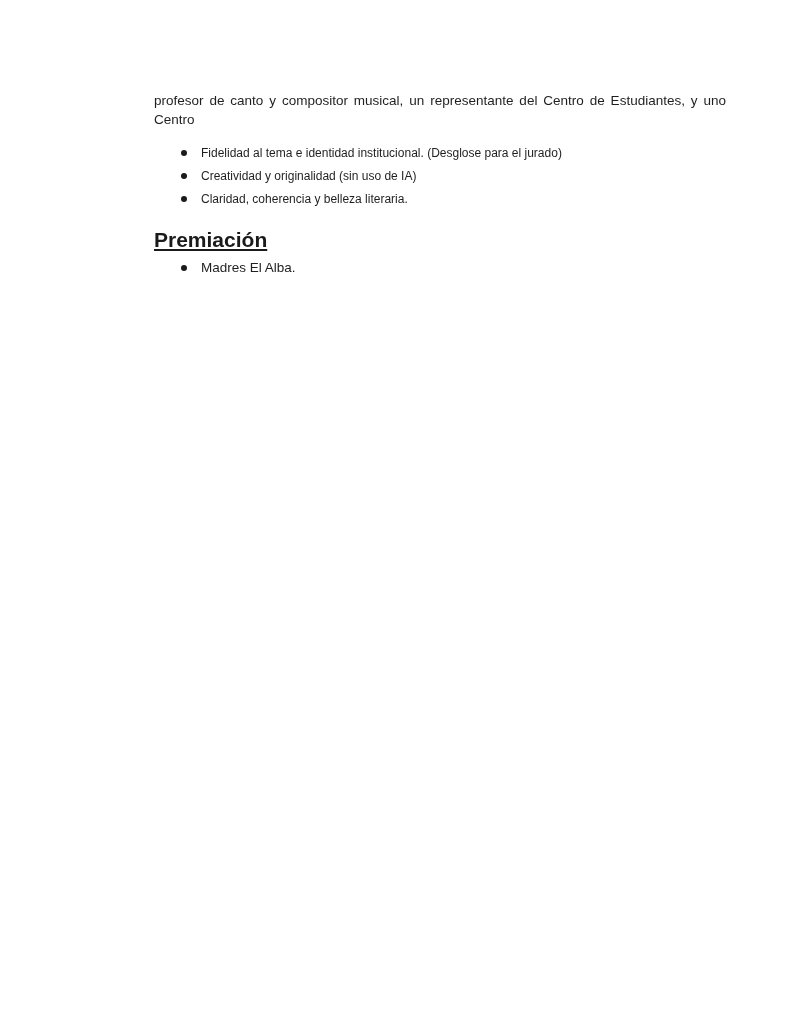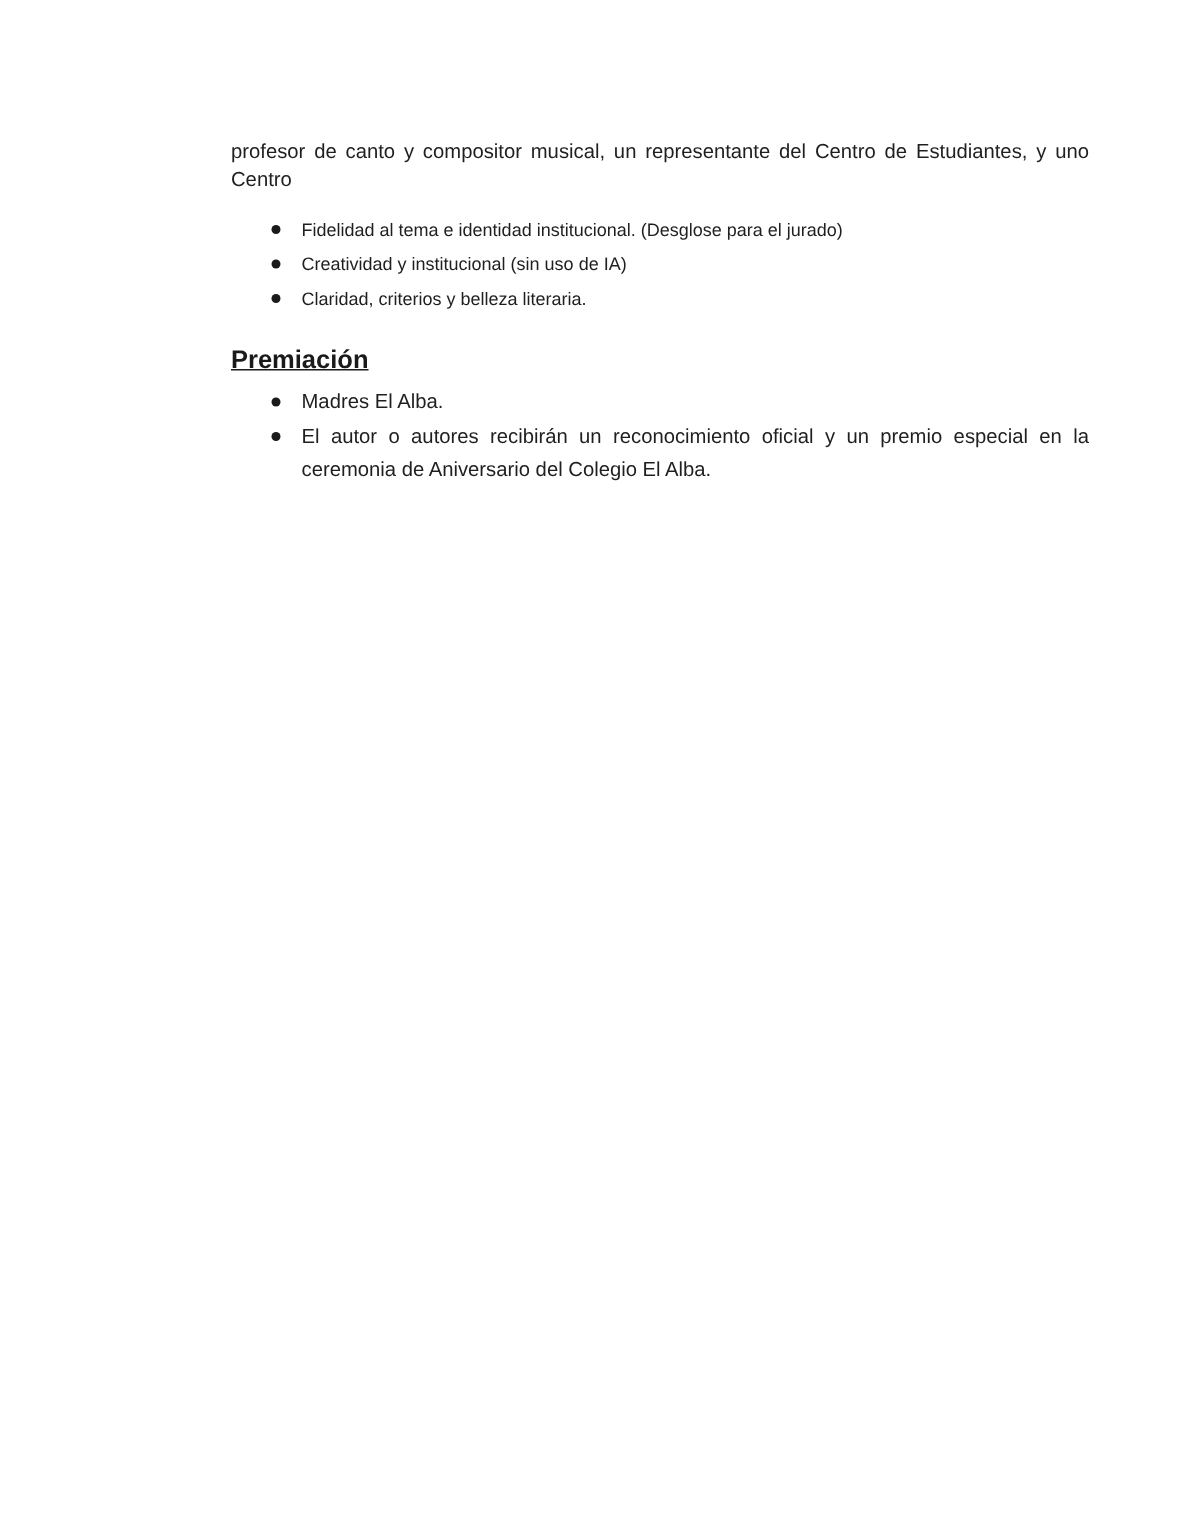--- a/index.html
+++ b/index.html
@@ -51,21 +51,21 @@
   }
   .criteria .bullet-item {
     font-size: 12px;
     line-height: 23px;
   }
   .criteria .bullet-dot {
     top: 8px;
   }
   .section-heading {
     margin-top: 18px;
-    font-size: 17px;
+    font-size: 21px;
     font-weight: bold;
     text-decoration: underline;
     line-height: 21px;
     color: #1a1a1a;
   }
   .awards {
     margin-top: 7px;
   }
   .awards .bullet-item {
     font-size: 13.5px;
@@ -93,36 +93,31 @@
       <div class="para-line justified">profesor de canto y compositor musical, un representante del Centro de Estudiantes, y uno Centro</div>
     </div>
 
     <div class="bullet-list criteria">
       <div class="bullet-item">
         <span class="bullet-dot"></span>
         <span>Fidelidad al tema e identidad institucional. (Desglose para el jurado)</span>
       </div>
       <div class="bullet-item">
         <span class="bullet-dot"></span>
-        <span>Creatividad y institucional (sin uso de IA)</span>
+        <span>Creatividad y originalidad (sin uso de IA)</span>
       </div>
       <div class="bullet-item">
         <span class="bullet-dot"></span>
-        <span>Claridad, criterios y belleza literaria.</span>
+        <span>Claridad, coherencia y belleza literaria.</span>
       </div>
     </div>
 
     <div class="section-heading">Premiación</div>
 
     <div class="bullet-list awards">
       <div class="bullet-item">
         <span class="bullet-dot"></span>
         <div class="line">Madres El Alba.</div>
       </div>
-      <div class="bullet-item">
-        <span class="bullet-dot"></span>
-        <div class="line justified">El autor o autores recibirán un reconocimiento oficial y un premio especial en la</div>
-        <div class="line">ceremonia de Aniversario del Colegio El Alba.</div>
-      </div>
     </div>
 
   </div>
 </div>
 
 </body></html>

